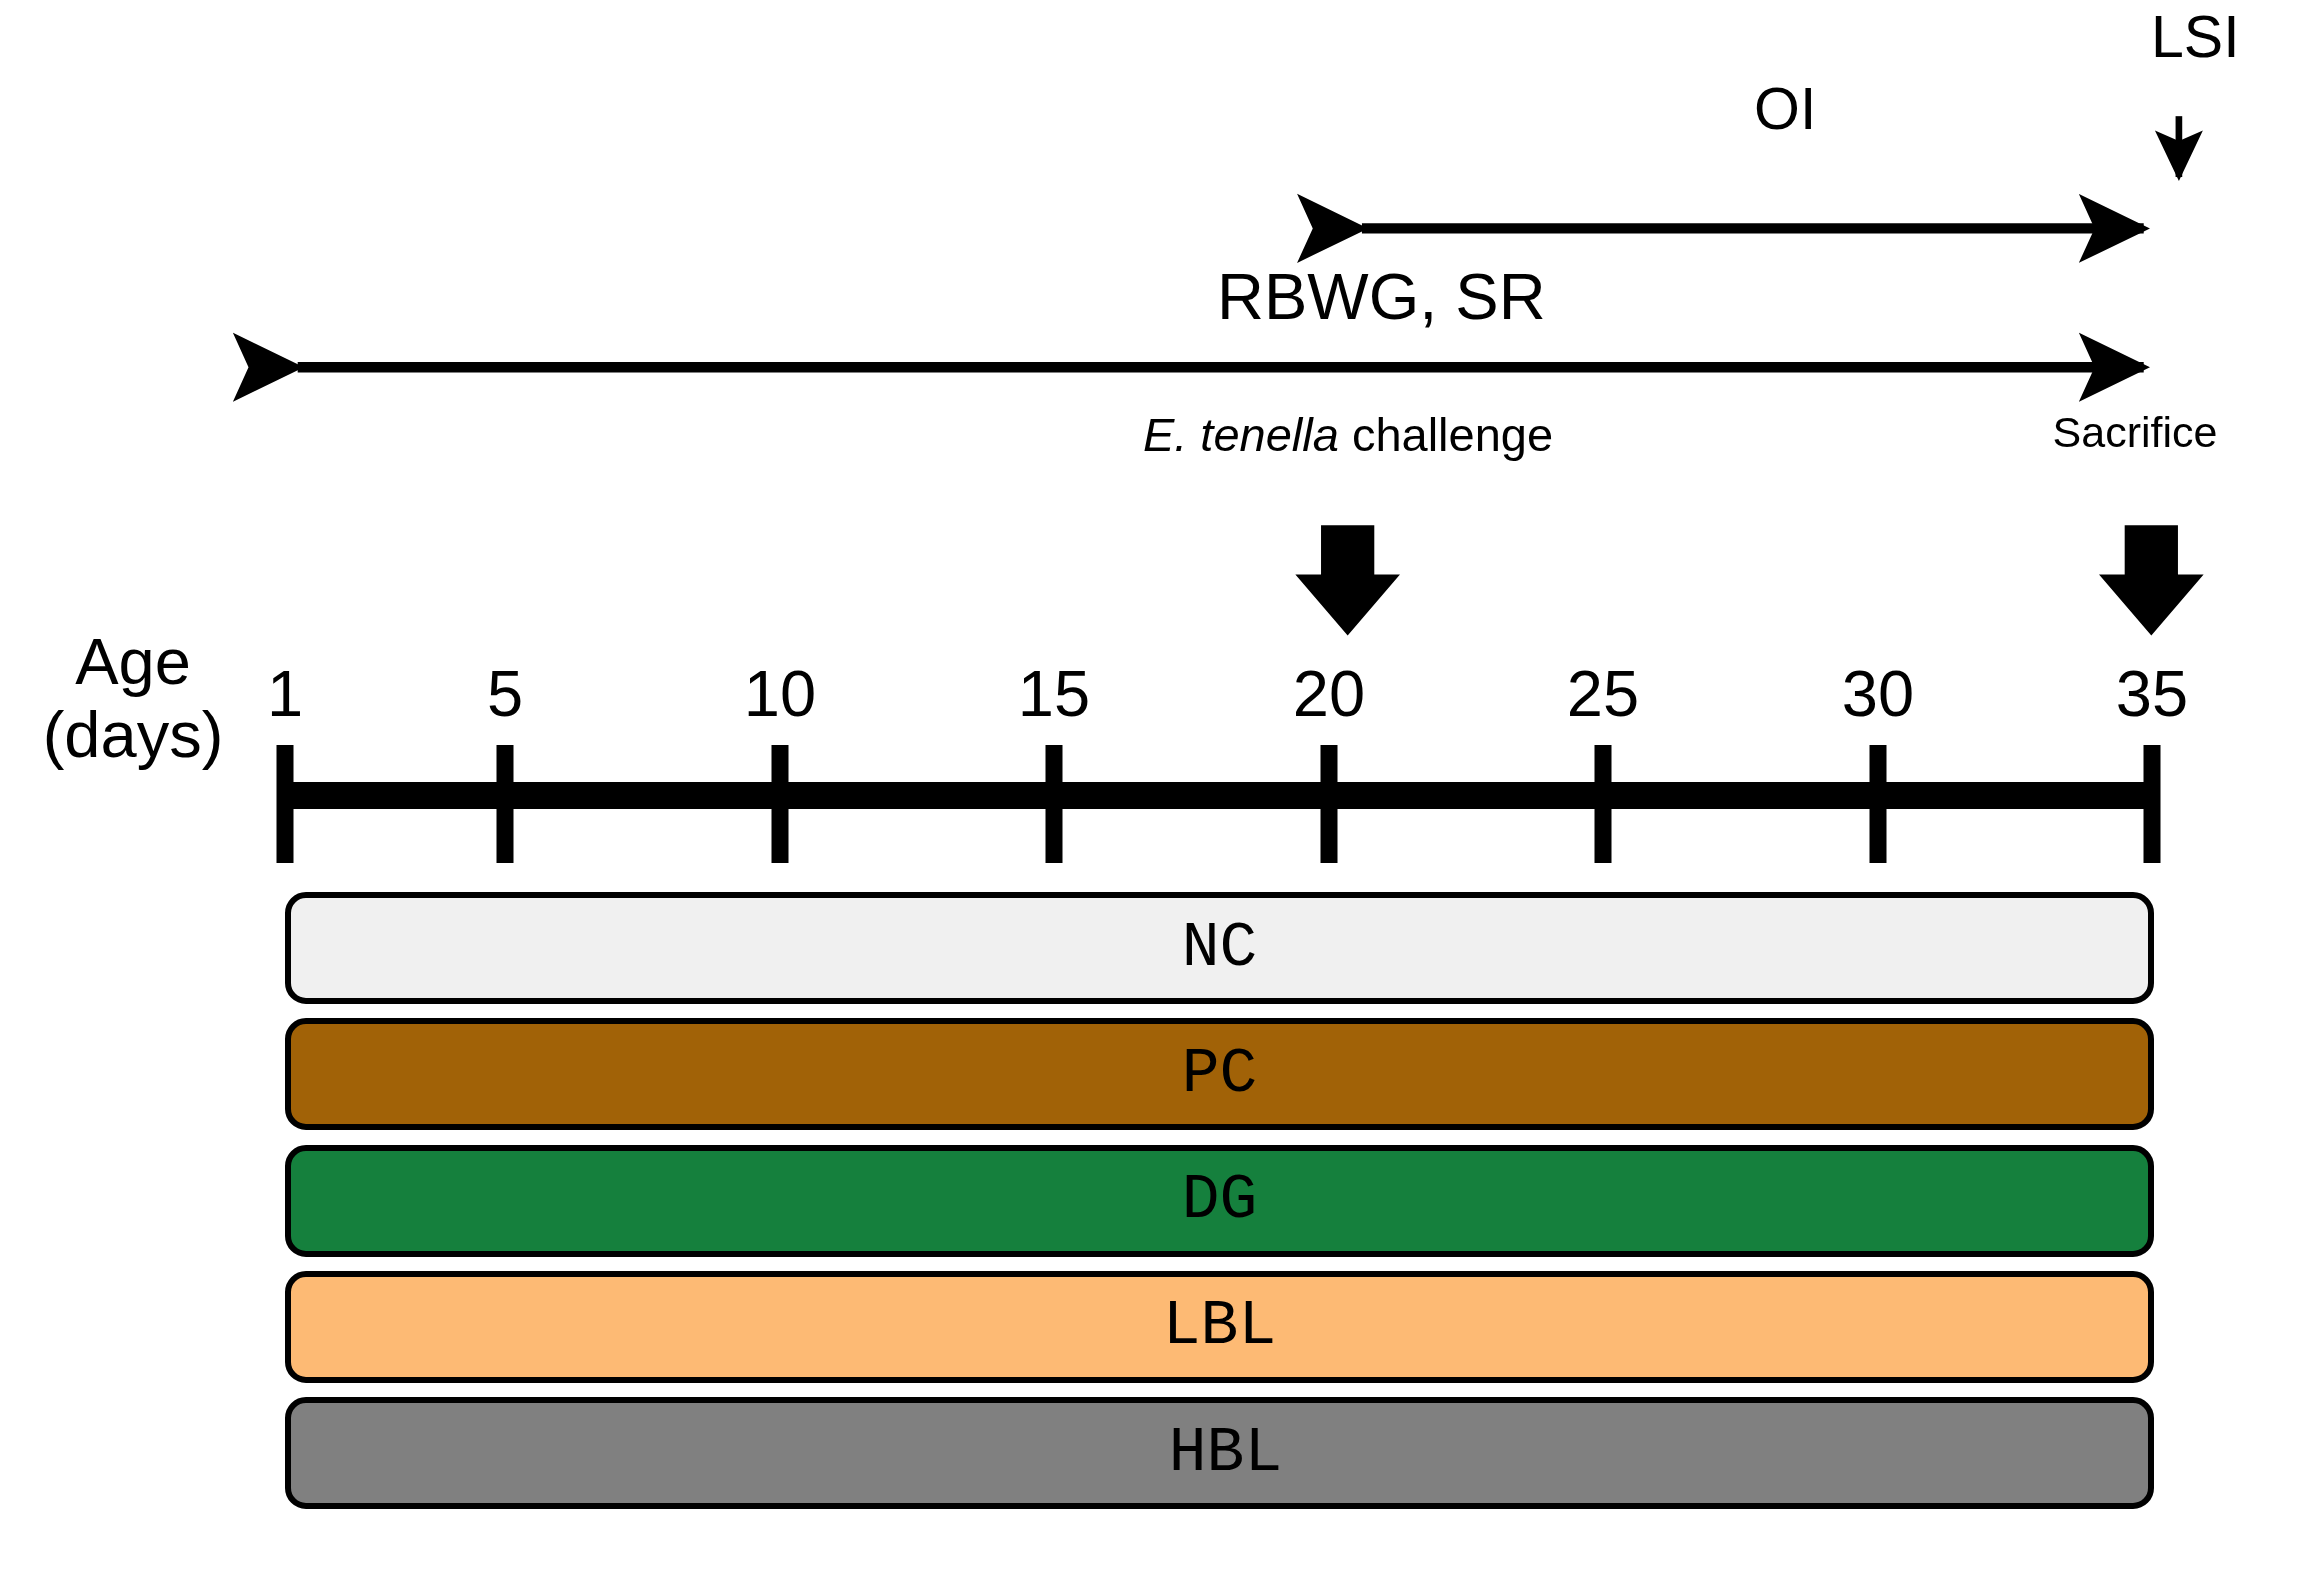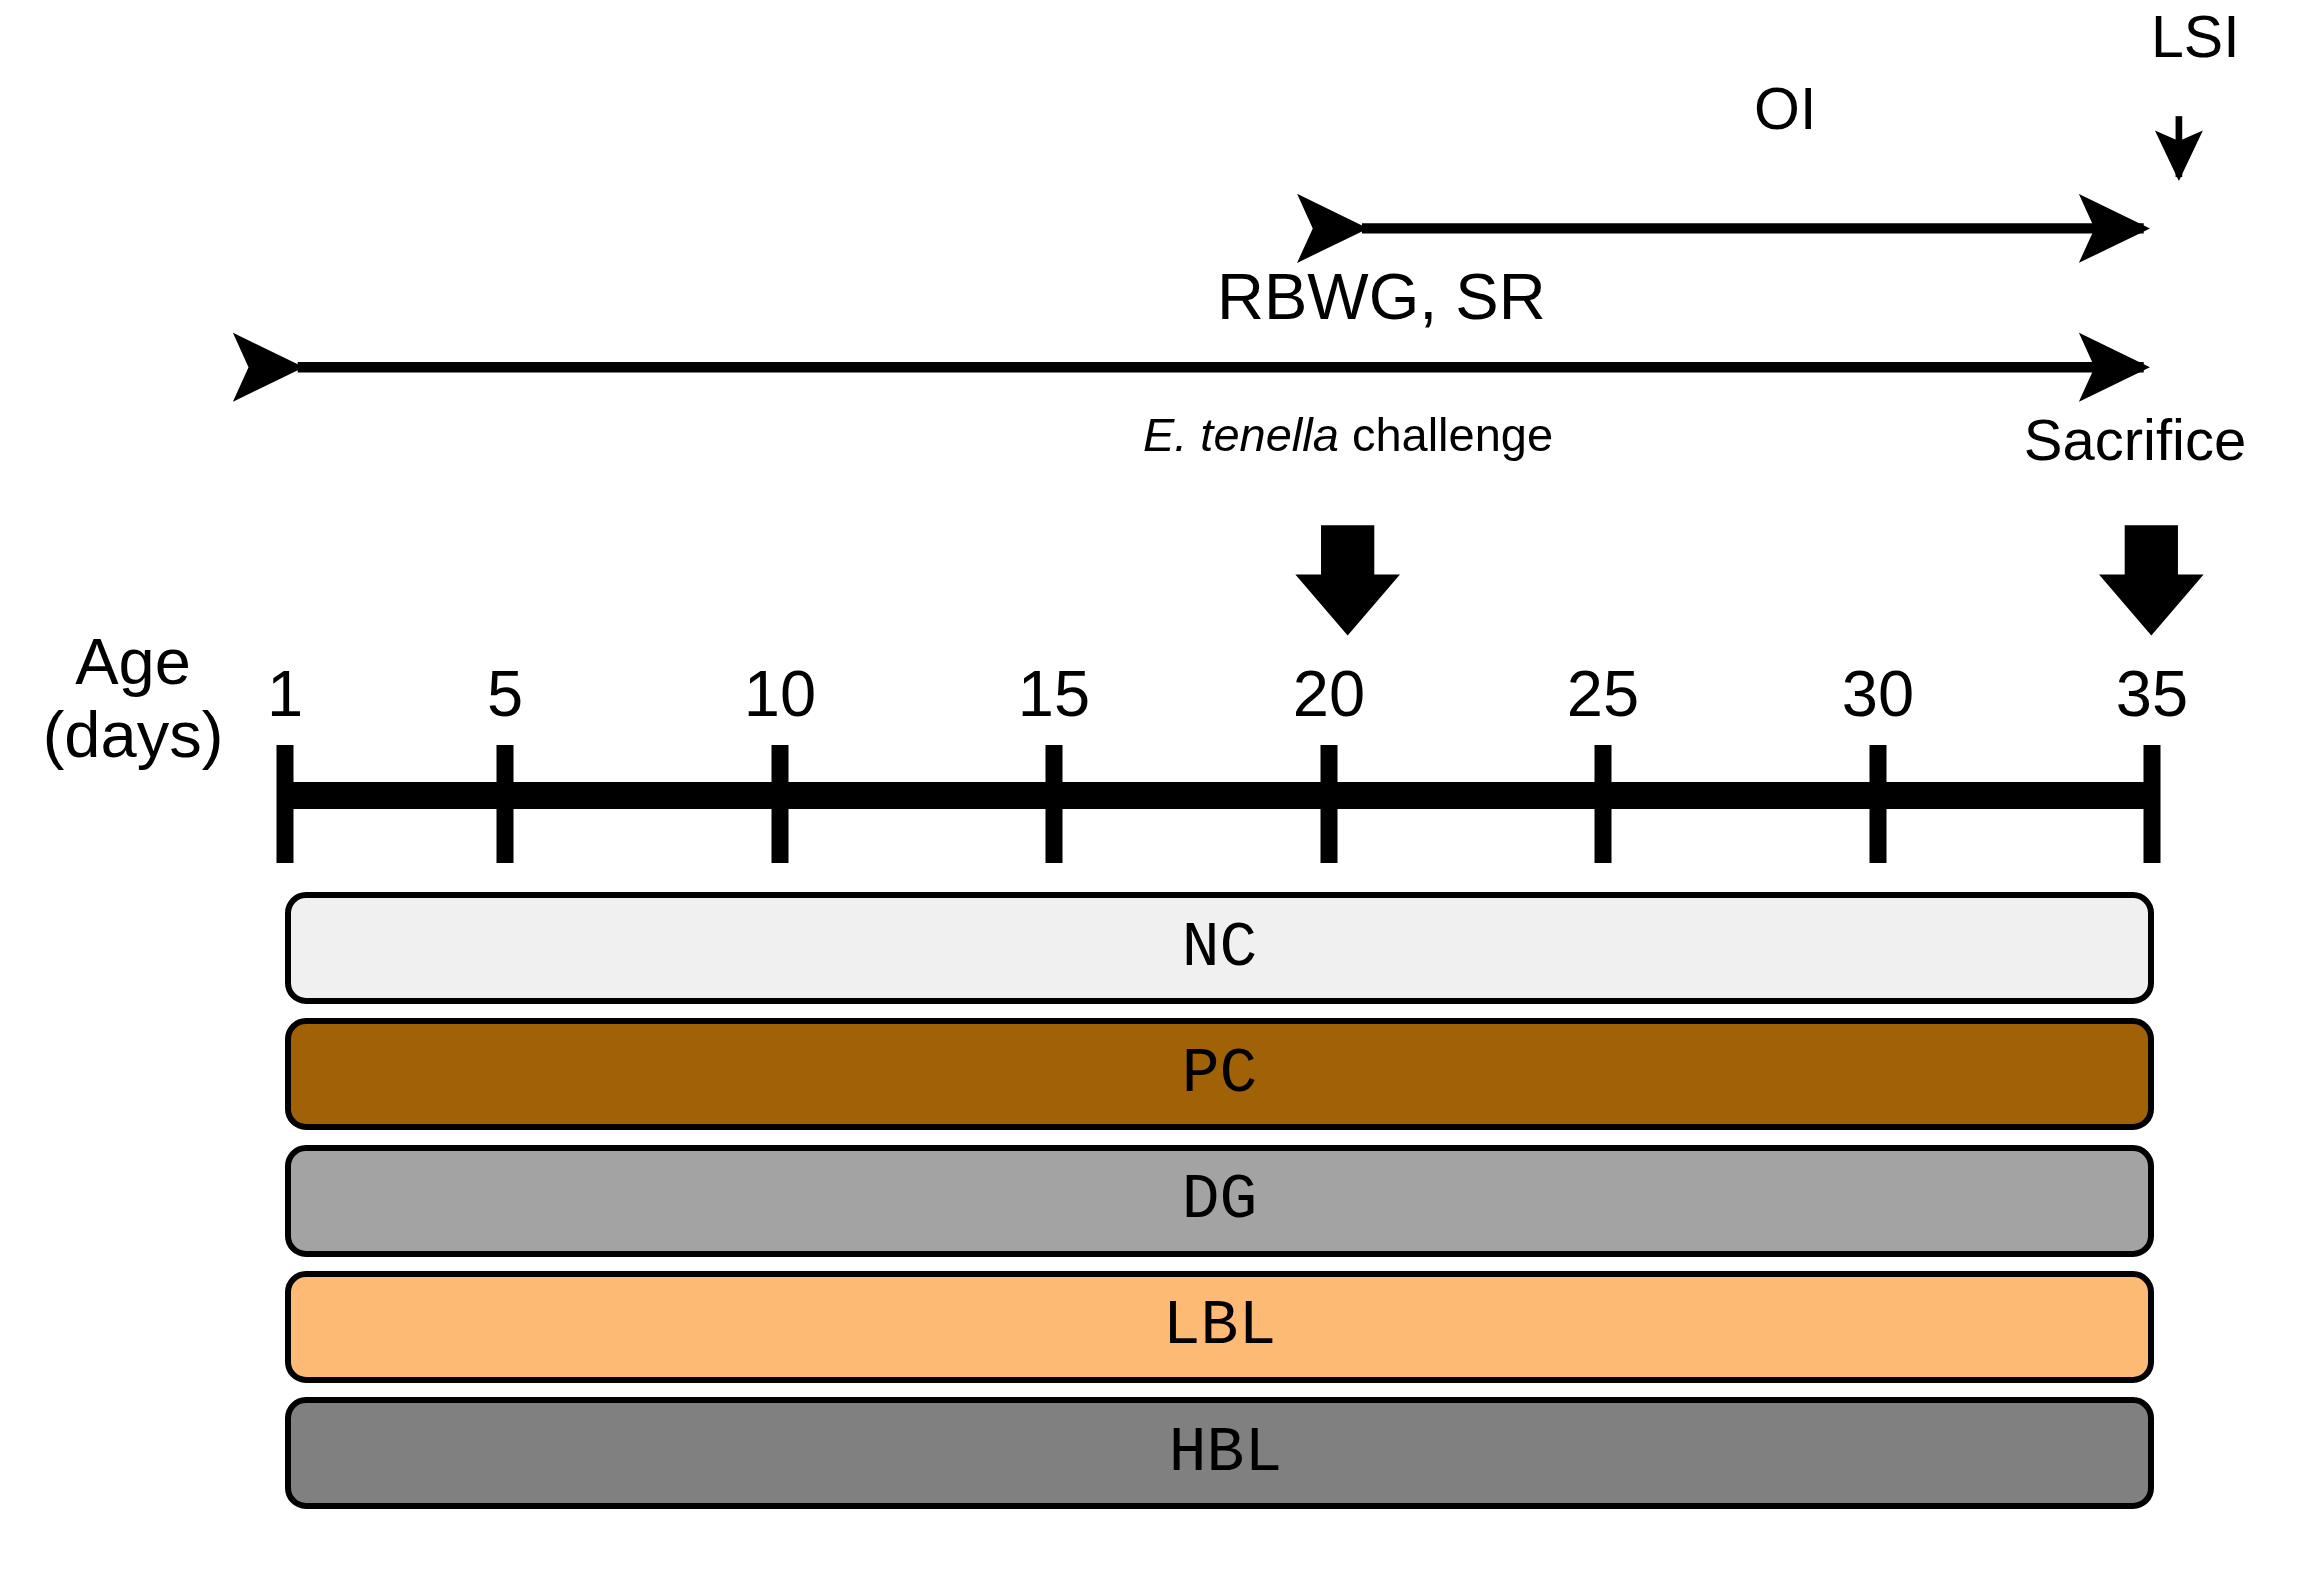--- a/index.html
+++ b/index.html
@@ -31,21 +31,21 @@
   #lsi-label     { left: 2151px; top: 7.6px;   font-size: 59px; }
   #oi-label      { left: 1754px; top: 80px;  font-size: 59px; }
   #rbwg-label    { left: 1217px; top: 264px; font-size: 65px; }
 
   
   #challenge-label {
     left: 1348px; top: 411px;
     font-size: 47px;
   }
   #challenge-label .ital { font-style: italic; }
-  #sacrifice-label { left: 2135px; top: 411px; font-size: 58px; }
+  #sacrifice-label { left: 2135px; top: 411px; font-size: 43px; }
 
   
   #age-caption {
     position: absolute;
     left: 0px;
     top: 626px;
     width: 266px;
     text-align: center;
     font-size: 65px;
     line-height: 1.12;
@@ -194,21 +194,21 @@
       </div>
   </div>
 
   <div id="groups">
       <div class="group-bar" style="background: rgb(240, 240, 240);">
         <span>NC</span>
       </div>
       <div class="group-bar" style="background: #a16207;">
         <span>PC</span>
       </div>
-      <div class="group-bar" style="background: #a3a3a3;">
+      <div class="group-bar" style="background: #15803d;">
         <span>DG</span>
       </div>
       <div class="group-bar" style="background: #fdba74;">
         <span>LBL</span>
       </div>
       <div class="group-bar" style="background: rgb(128, 128, 128); padding-left: 12px;">
         <span>HBL</span>
       </div>
     </div>
 

